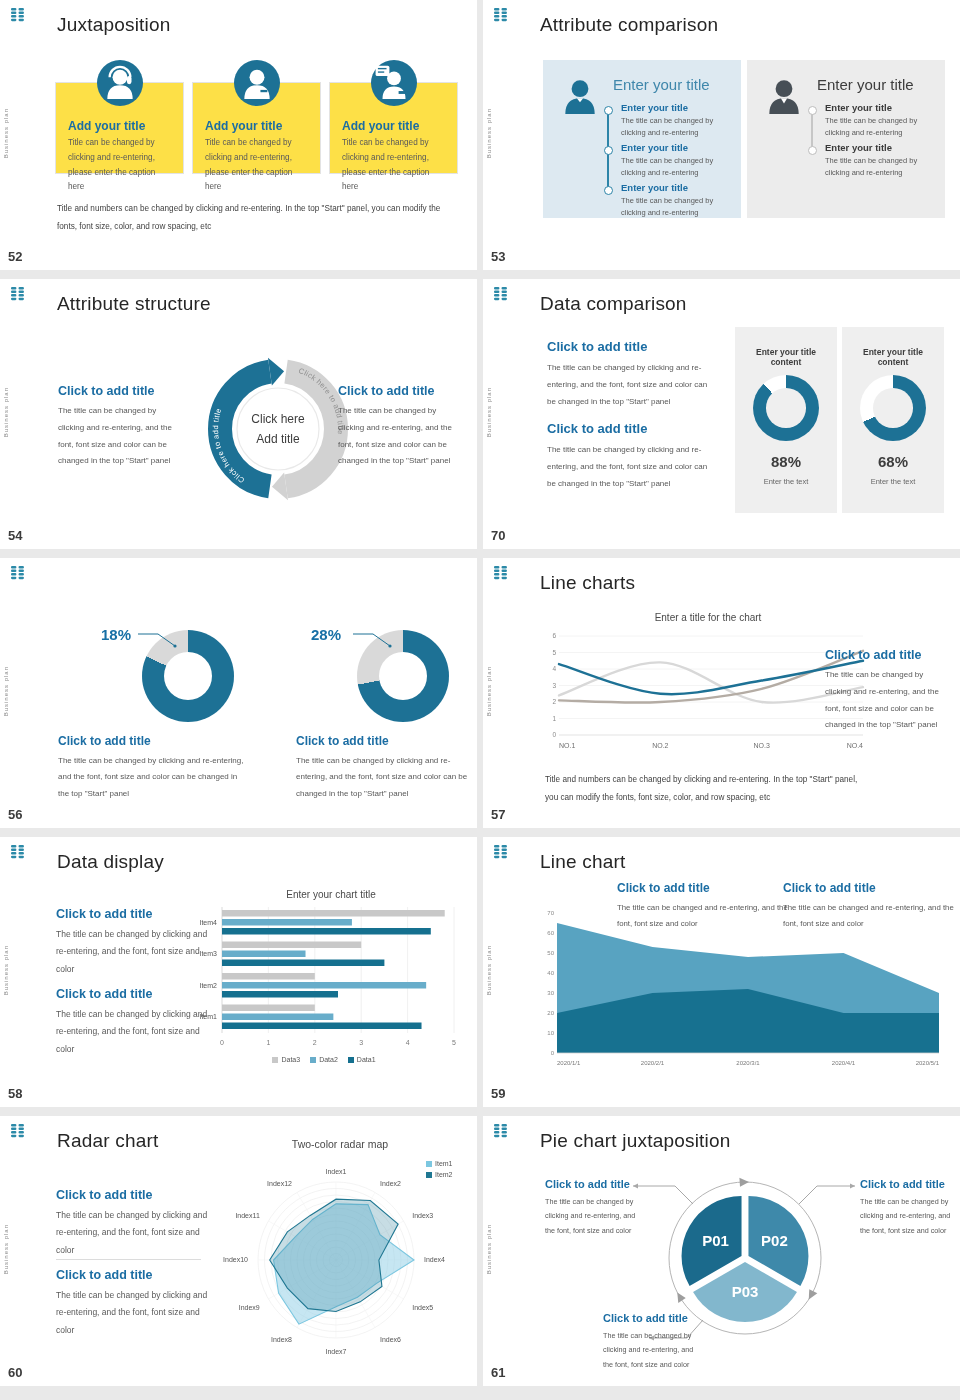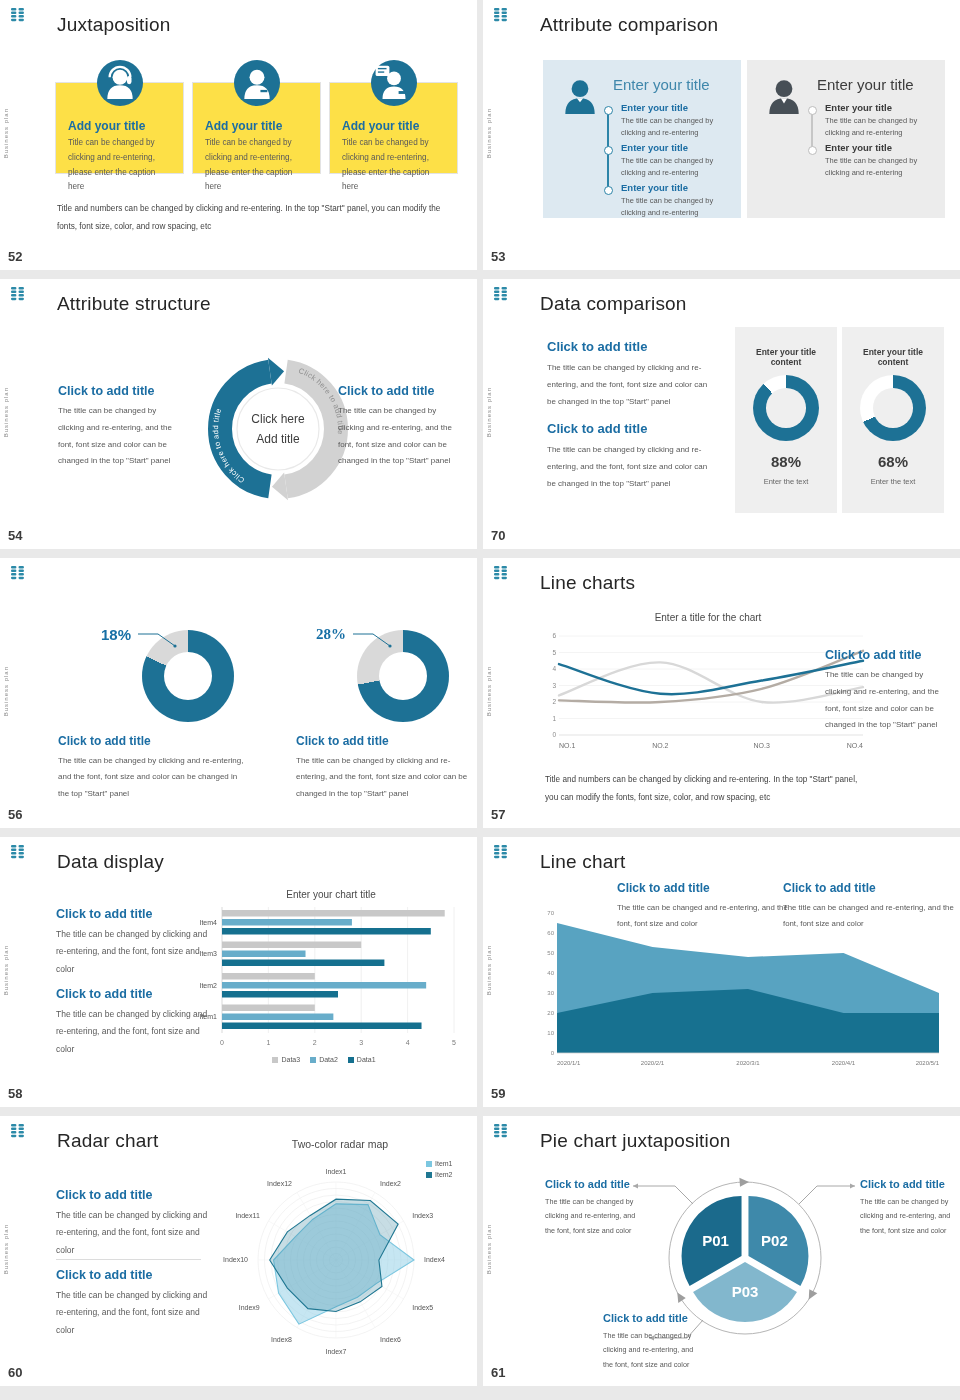--- a/index.html
+++ b/index.html
@@ -264,21 +264,21 @@
         </svg></span>
     <span class="vlabel">Business plan</span>
     <span class="pctlabel" style="left:96px;top:68px;width:40px;text-align:center;">18%</span>
     <div class="donut big" style="position: absolute; left: 142px; top: 72px; width: 92px; height: 92px; background: conic-gradient(rgb(29, 113, 149) 0deg, rgb(29, 113, 149) 295.2deg, rgb(217, 217, 217) 295.2deg, rgb(217, 217, 217) 360deg);">
         <div class="hole" style="background: rgb(255, 255, 255);"></div>
       </div>
     <svg class="overlay" viewBox="0 0 477 270">
         <polyline points="138,76 158,76 175,88" fill="none" stroke="#1d7195" stroke-width="1"></polyline>
         <circle cx="175" cy="88" r="1.6" fill="#1d7195"></circle>
       </svg>
-    <span class="pctlabel" style="left:311px;top:68px;width:40px;text-align:center;font-family:Liberation Serif, serif;">28%</span>
+    <span class="pctlabel" style="left:311px;top:68px;width:40px;text-align:left;">28%</span>
     <div class="donut big" style="position: absolute; left: 357px; top: 72px; width: 92px; height: 92px; background: conic-gradient(rgb(29, 113, 149) 0deg, rgb(29, 113, 149) 259.2deg, rgb(217, 217, 217) 259.2deg, rgb(217, 217, 217) 360deg);">
         <div class="hole" style="background: rgb(255, 255, 255);"></div>
       </div>
     <svg class="overlay" viewBox="0 0 477 270">
         <polyline points="353,76 373,76 390,88" fill="none" stroke="#1d7195" stroke-width="1"></polyline>
         <circle cx="390" cy="88" r="1.6" fill="#1d7195"></circle>
       </svg>
     <div class="blk sm" style="left:58px;top:176px;width:192px;">
       <h3>Click to add title</h3>
       <p>The title can be changed by clicking and re-entering, and the font, font size and color can be changed in the top "Start" panel</p>

